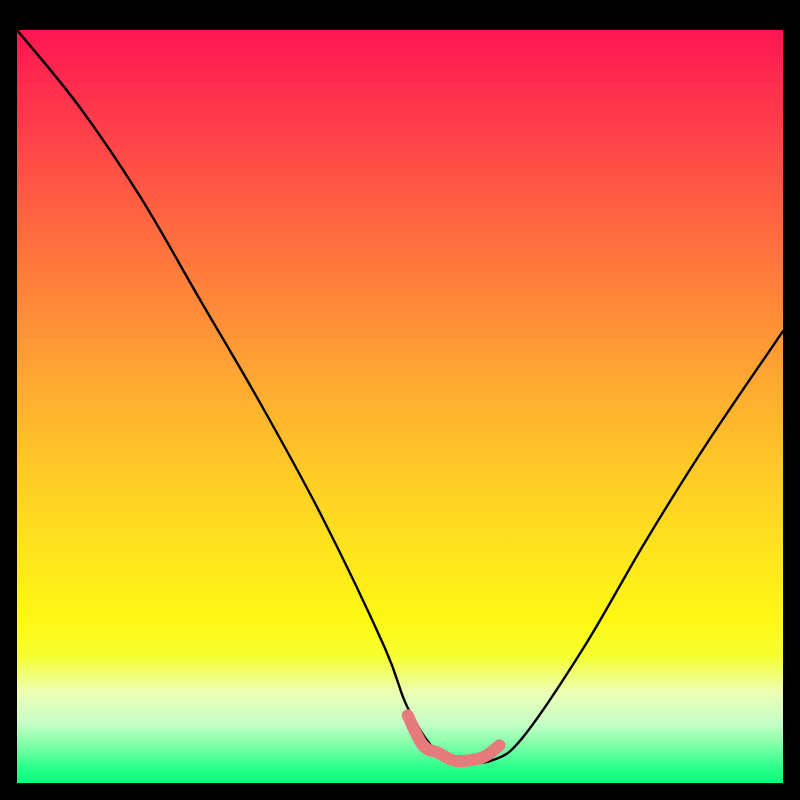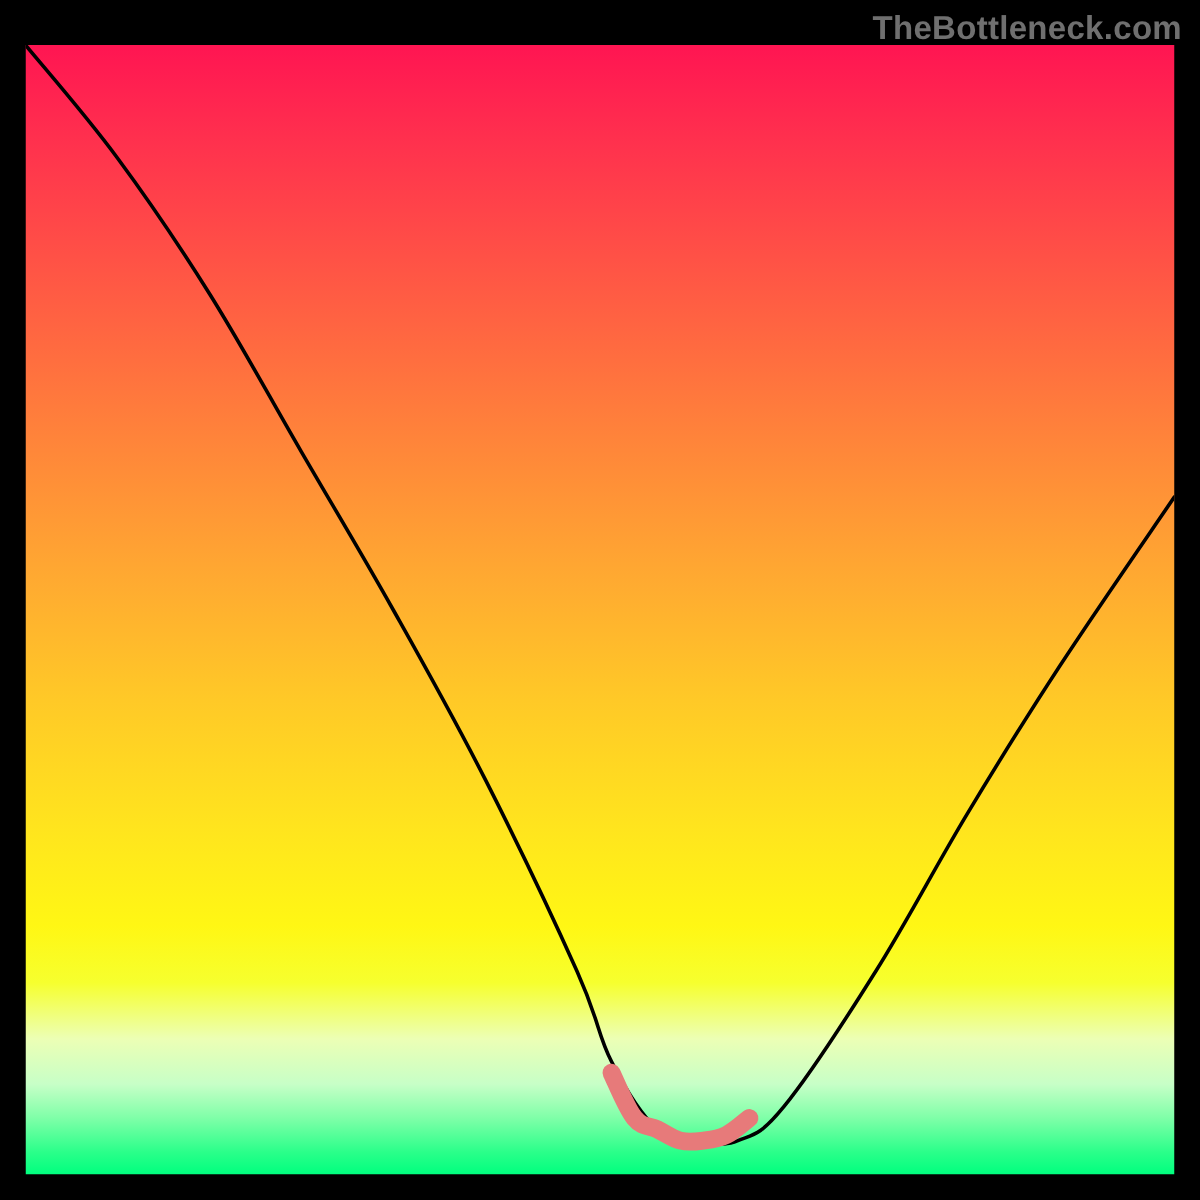--- a/index.html
+++ b/index.html
@@ -61,21 +61,20 @@
     position: absolute;
     inset: 0;
     width: 100%;
     height: 100%;
   }
 </style>
 </head>
 <body>
 
 <div class="outer">
-  <div class="watermark">TheBottleneck.com</div>
   <div class="plot">
     <div class="gradient"></div>
     <svg class="curves" viewBox="0 0 766 753" preserveAspectRatio="none">
       <path id="black-curve" fill="none" stroke="#000000" stroke-width="2.4" stroke-linecap="round" stroke-linejoin="round" d="M 0.00 0.00 C 11.03 13.55, 39.22 45.48, 61.28 75.30 C 83.34 105.12, 100.50 130.42, 122.56 165.66 C 144.62 200.90, 161.78 233.13, 183.84 271.08 C 205.90 309.03, 223.06 337.19, 245.12 376.50 C 267.18 415.81, 284.34 446.08, 306.40 489.45 C 328.46 532.82, 352.51 583.58, 367.68 617.46 C 382.85 651.35, 381.01 658.72, 390.66 677.70 C 400.31 696.68, 410.27 713.39, 421.30 722.88 C 432.33 732.37, 442.29 729.05, 451.94 730.41 C 461.59 731.77, 465.27 734.48, 474.92 730.41 C 484.57 726.34, 489.01 728.15, 505.56 707.82 C 522.11 687.49, 544.78 652.70, 566.84 617.46 C 588.90 582.22, 606.06 548.64, 628.12 512.04 C 650.18 475.44, 664.58 452.10, 689.40 414.15 C 714.22 376.20, 752.21 321.53, 766.00 301.20"></path>
       <path id="pink-segment" fill="none" stroke="#e77a7a" stroke-width="12" stroke-linecap="round" stroke-linejoin="round" d="M 390.66 685.23 C 393.42 690.65, 400.46 708.57, 405.98 715.35 C 411.50 722.13, 415.78 720.17, 421.30 722.88 C 426.82 725.59, 431.10 729.05, 436.62 730.41 C 442.14 731.77, 446.42 731.09, 451.94 730.41 C 457.46 729.73, 461.74 729.36, 467.26 726.64 C 472.78 723.93, 479.82 717.38, 482.58 715.35"></path>
     </svg>
   </div>
 </div>
 
 </body></html>

